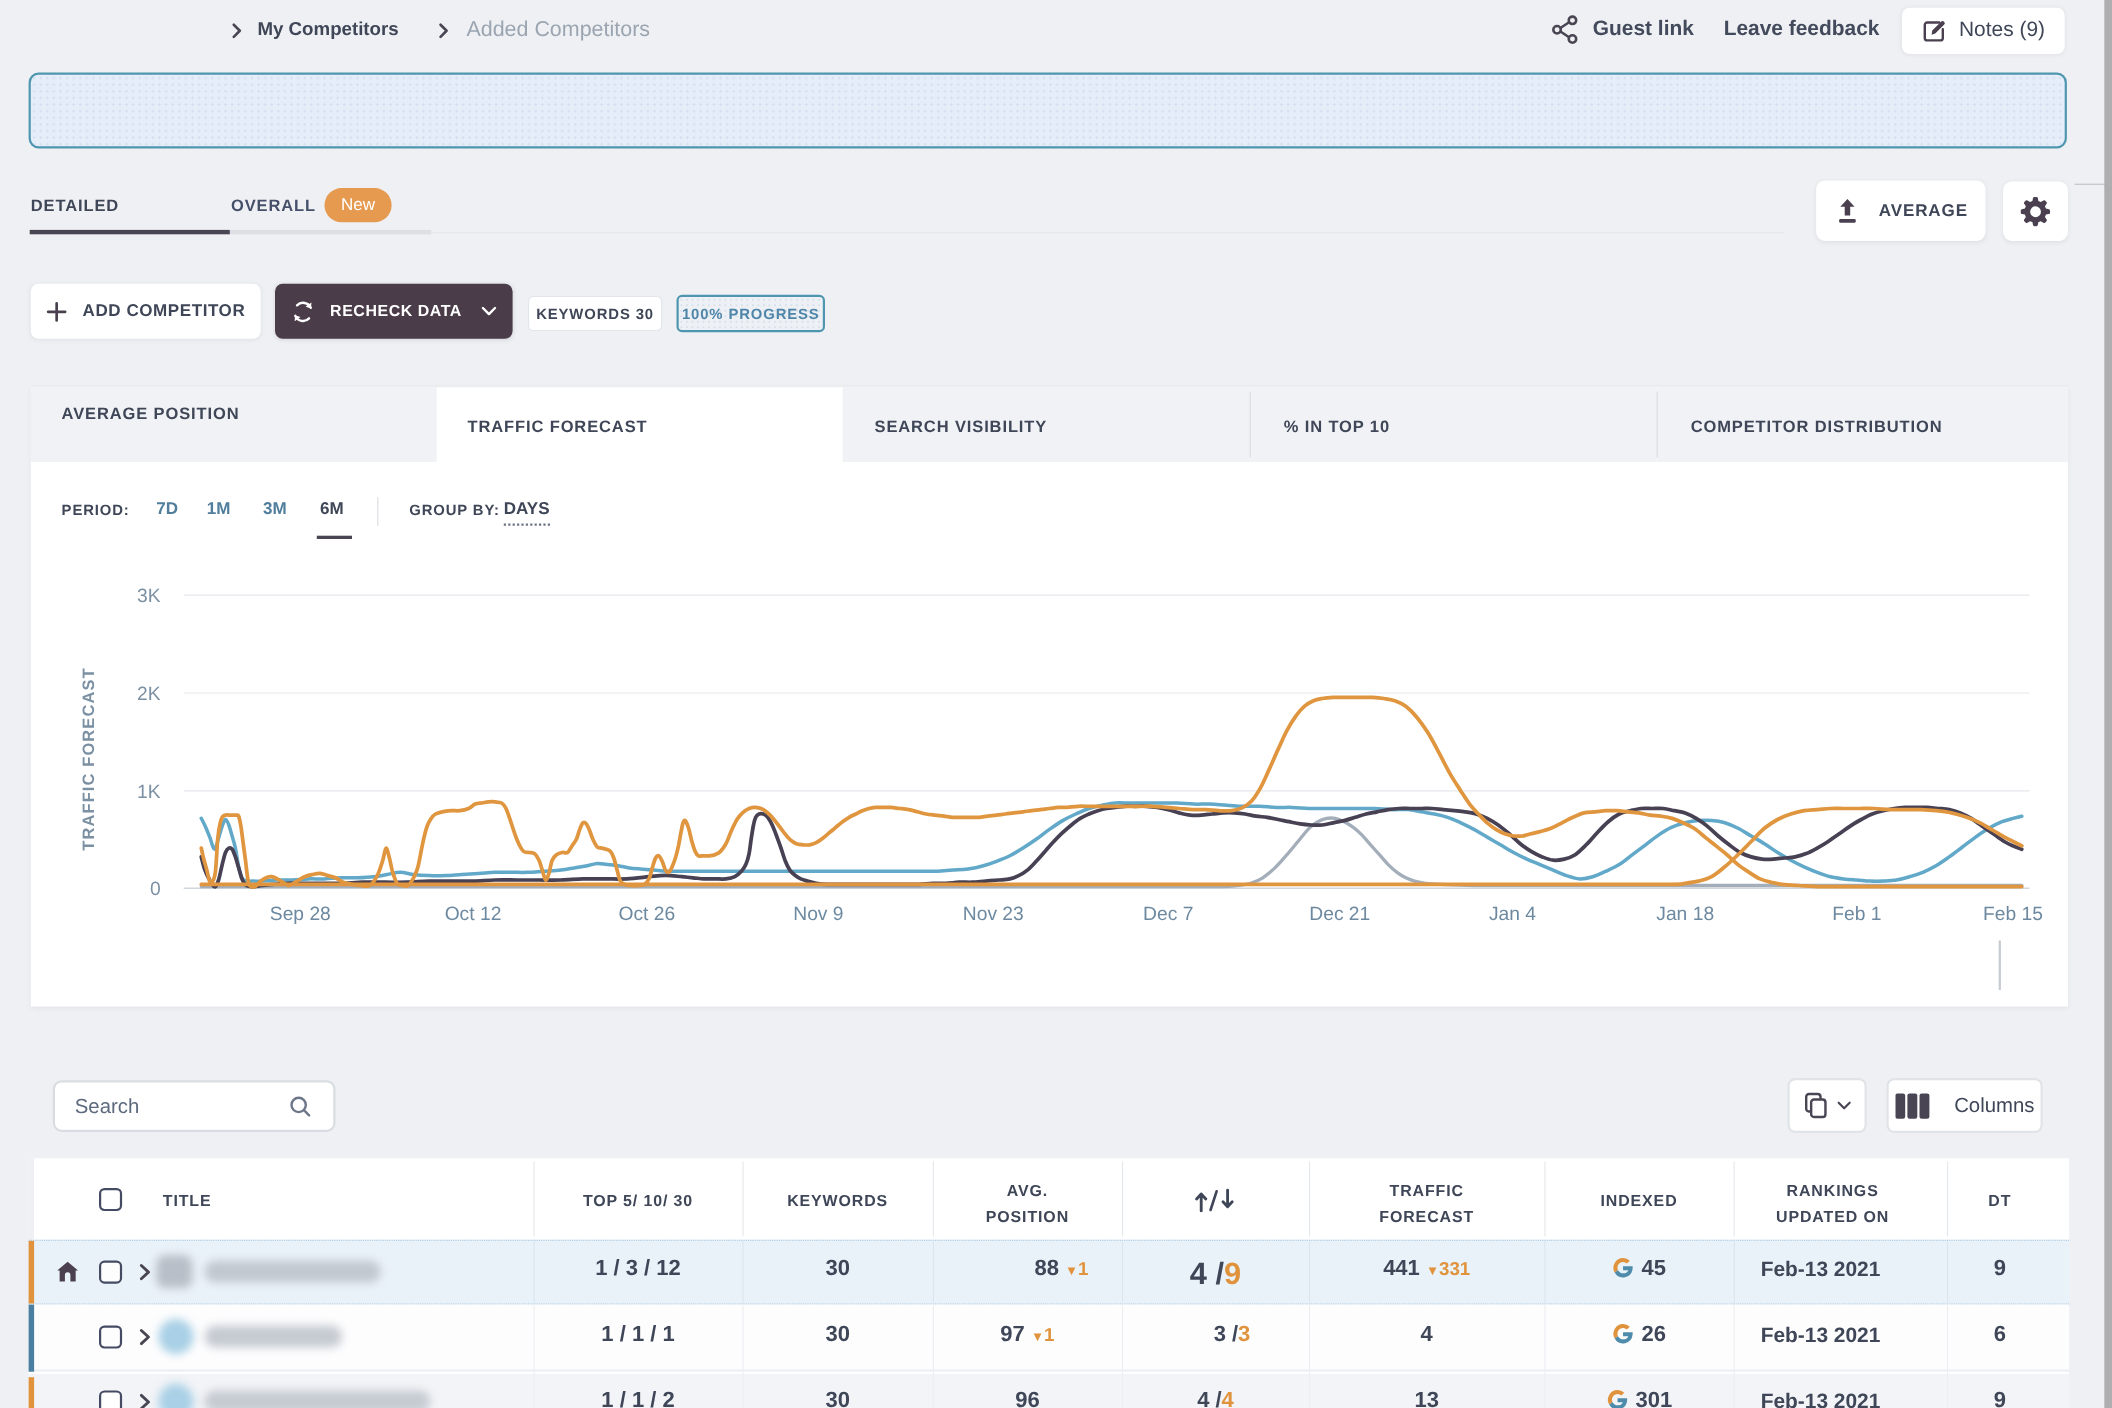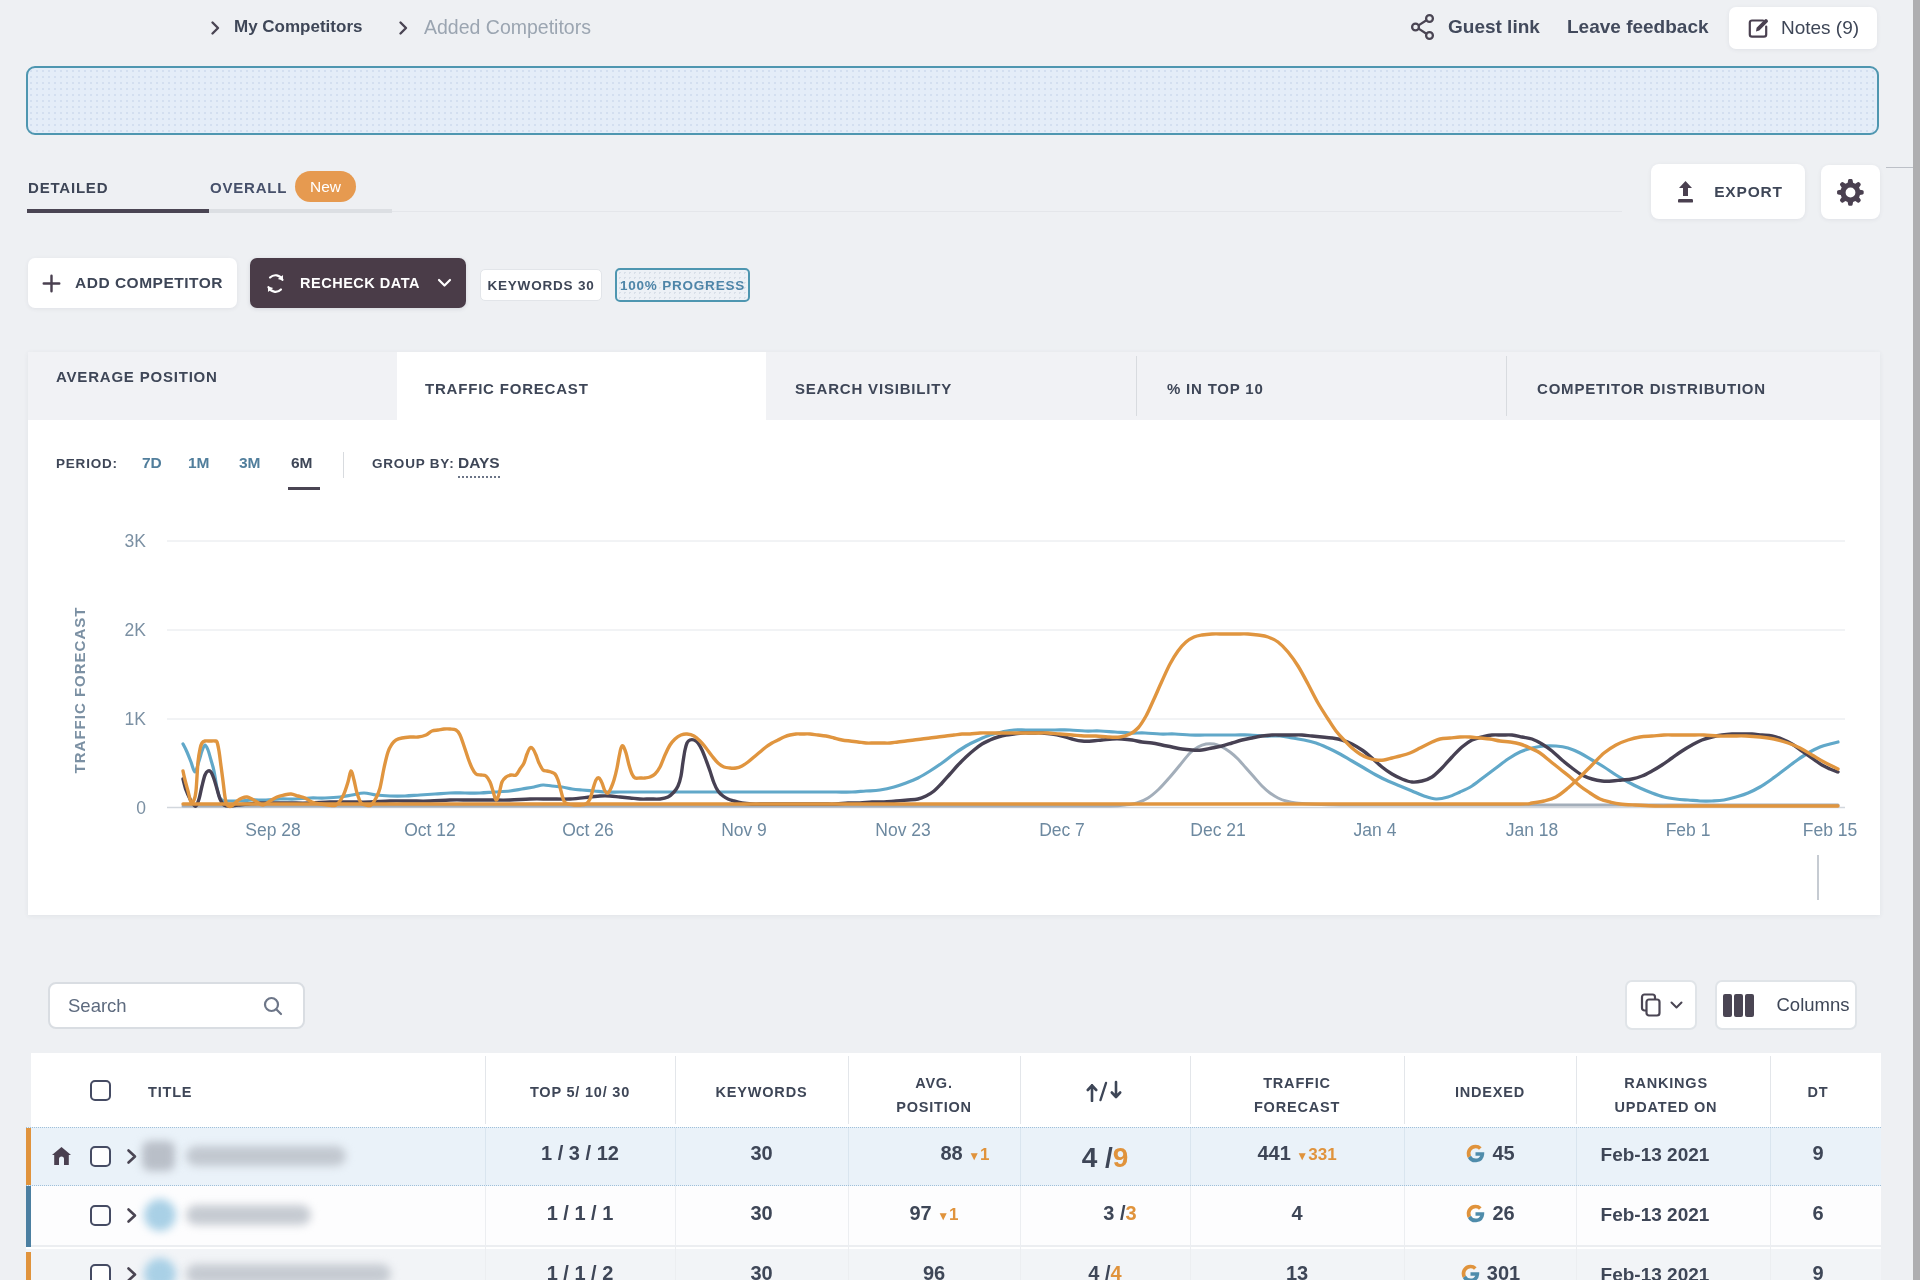--- a/index.html
+++ b/index.html
@@ -48,21 +48,21 @@
 <div class="abs" style="left:295px; top:171px; width:61px; height:31px; background:#e69a50; border-radius:16px; color:#fff; font-size:15.5px; display:flex; align-items:center; justify-content:center;">New</div>
 <div class="abs" style="left:27px; top:209px; width:182px; height:4px; background:#4a4553;"></div>
 <div class="abs" style="left:209px; top:209px; width:183px; height:4px; background:#dcdfe3;"></div>
 <div class="abs" style="left:392px; top:211px; width:1230px; height:1px; background:#e4e6ea;"></div>
 
 <div class="abs btn-white" style="left:1651px; top:164px; width:154px; height:55px; border-radius:8px; gap:16px;">
   <svg width="25" height="26" viewBox="0 0 25 26">
     <path d="M12.5 2 L19 9 H15 V17 H10 V9 H6 Z" fill="#4a4050"></path>
     <rect x="5" y="20" width="15" height="3.6" rx="1.2" fill="#4a4050"></rect>
   </svg>
-  <span class="bold lsp" style="font-size:15.5px; color:#3e4657;">EXPORT</span>
+  <span class="bold lsp" style="font-size:15.5px; color:#3e4657;">AVERAGE</span>
 </div>
 <div class="abs btn-white" style="left:1821px; top:165px; width:59px; height:54px; border-radius:8px;">
   <svg width="31" height="31" viewBox="0 0 24 24">
       <path fill="#4a4050" d="M12 8.2a3.8 3.8 0 1 0 0 7.6 3.8 3.8 0 0 0 0-7.6zm9.4 5.4l-2.1 .4a7.6 7.6 0 0 1-.7 1.7l1.2 1.8a1 1 0 0 1-.1 1.2l-1 1a1 1 0 0 1-1.2.1l-1.8-1.2a7.6 7.6 0 0 1-1.7.7l-.4 2.1a1 1 0 0 1-1 .8h-1.4a1 1 0 0 1-1-.8l-.4-2.1a7.6 7.6 0 0 1-1.7-.7l-1.8 1.2a1 1 0 0 1-1.2-.1l-1-1a1 1 0 0 1-.1-1.2l1.2-1.8a7.6 7.6 0 0 1-.7-1.7l-2.1-.4a1 1 0 0 1-.8-1v-1.4a1 1 0 0 1 .8-1l2.1-.4a7.6 7.6 0 0 1 .7-1.7L4 6.3a1 1 0 0 1 .1-1.2l1-1a1 1 0 0 1 1.2-.1l1.8 1.2a7.6 7.6 0 0 1 1.7-.7l.4-2.1a1 1 0 0 1 1-.8h1.4a1 1 0 0 1 1 .8l.4 2.1a7.6 7.6 0 0 1 1.7.7l1.8-1.2a1 1 0 0 1 1.2.1l1 1a1 1 0 0 1 .1 1.2l-1.2 1.8a7.6 7.6 0 0 1 .7 1.7l2.1.4a1 1 0 0 1 .8 1v1.4a1 1 0 0 1-.8 1z"></path>
     </svg>
 </div>
 <div class="abs" style="left:1886px; top:167px; width:30px; height:1px; background:#bcc0c7;"></div>
 
 <div class="abs btn-white" style="left:28px; top:258px; width:209px; height:50px; gap:14px;">
   <svg width="19" height="19" viewBox="0 0 22 22">

